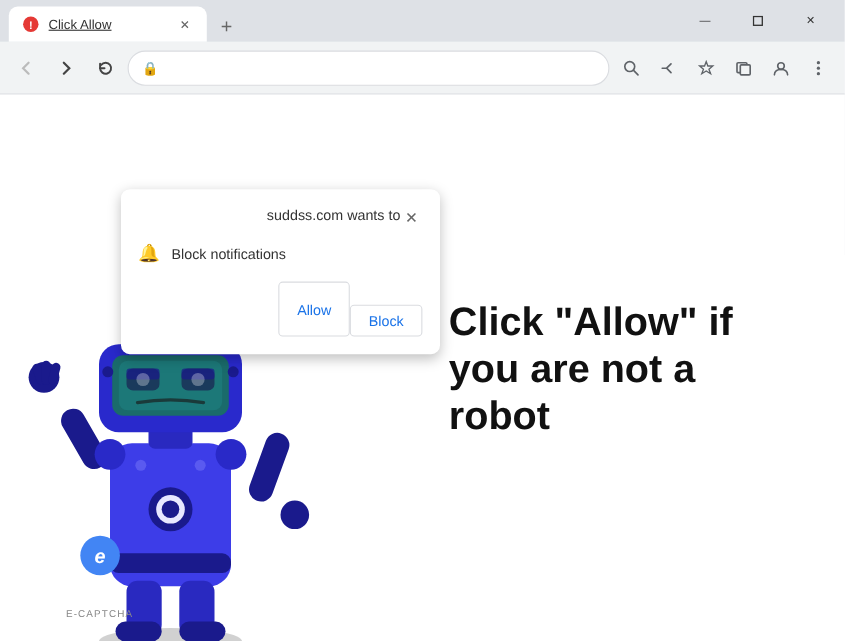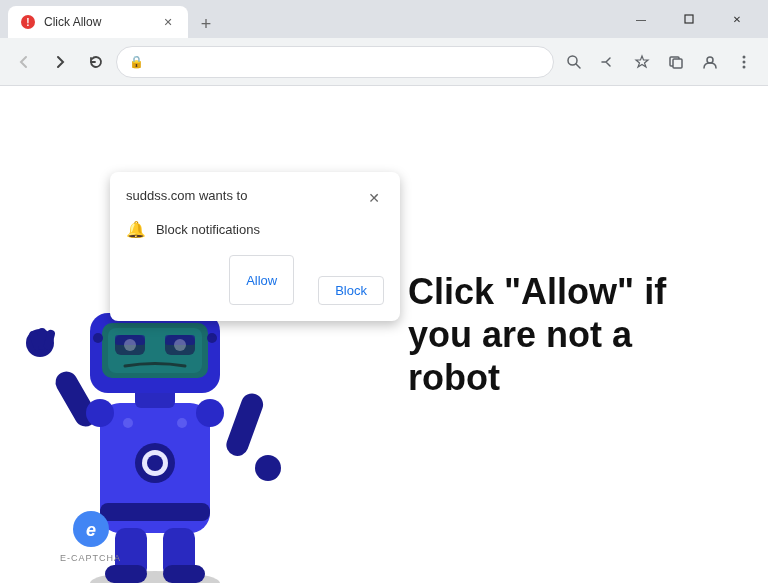--- a/index.html
+++ b/index.html
@@ -25,21 +25,21 @@
       border-radius: 8px 8px 0 0;
       padding: 0 12px;
       height: 32px;
       min-width: 180px;
       max-width: 240px;
       gap: 8px;
       font-size: 12px;
       color: #333;
     }
     .tab-favicon { width: 16px; height: 16px; }
-    .tab-label { flex: 1; white-space: nowrap; overflow: hidden; text-overflow: ellipsis; }
+    .tab-label { flex: 1; white-space: nowrap; overflow: hidden; text-overflow: ellipsis; text-decoration: underline; }
     .tab-close {
       width: 16px; height: 16px;
       display: flex; align-items: center; justify-content: center;
       border-radius: 50%;
       font-size: 11px;
       color: #666;
       cursor: pointer;
     }
     .new-tab-btn {
       width: 28px; height: 28px;
@@ -108,24 +108,23 @@
       left: 110px;
       width: 290px;
       background: #fff;
       border-radius: 8px;
       box-shadow: 0 4px 12px rgba(0,0,0,0.25);
       padding: 16px;
       z-index: 100;
     }
     .popup-header {
       display: flex;
-      justify-content: space-between;
+      justify-content: flex-end;
       align-items: flex-start;
       margin-bottom: 12px;
-      gap: 13px;
     }
     .popup-title {
       font-size: 13px;
       color: #333;
       font-weight: normal;
     }
     .popup-close {
       width: 20px; height: 20px;
       display: flex; align-items: center; justify-content: center;
       cursor: pointer;
@@ -138,21 +137,21 @@
       align-items: center;
       gap: 10px;
       margin-bottom: 16px;
       font-size: 13px;
       color: #333;
     }
     .bell-icon { font-size: 16px; color: #555; }
     .popup-buttons {
       display: flex;
       justify-content: flex-end;
-      gap: 24px;
+      gap: 0;
     }
     .popup-btn {
       padding: 6px 16px;
       border-radius: 4px;
       font-size: 13px;
       cursor: pointer;
       border: 1px solid #dadce0;
       background: #fff;
       color: #1a73e8;
       font-weight: 500;
@@ -212,20 +211,21 @@
       gap: 4px;
     }
     .ecaptcha-logo {
       width: 40px;
       height: 40px;
     }
     .ecaptcha-label {
       font-size: 9px;
       color: #888;
       letter-spacing: 1px;
+      margin-top: 24px;
     }
   </style>
 </head>
 <body>
 
 <div class="browser-frame">
 
   <div class="title-bar">
     <div class="tab-strip">
       <div class="tab">

